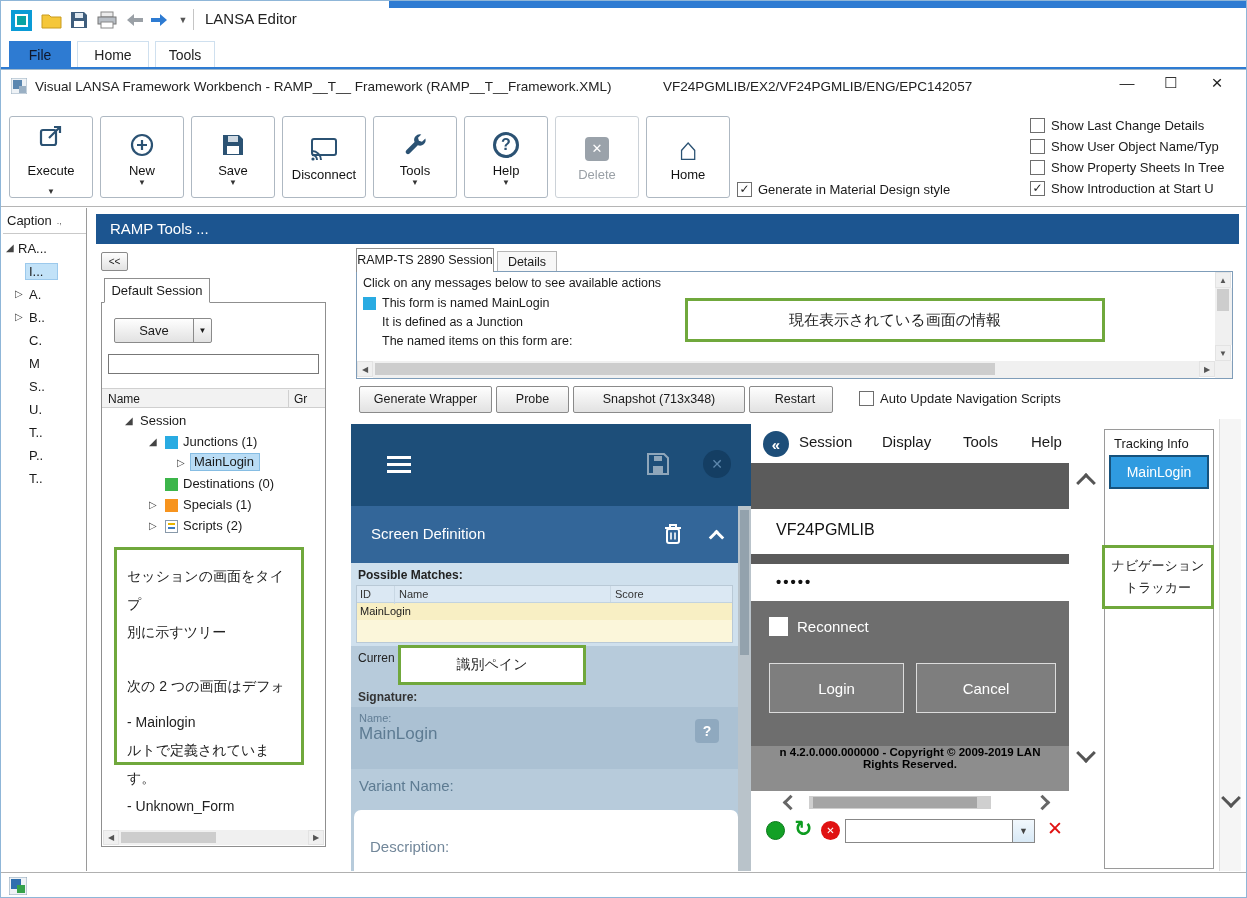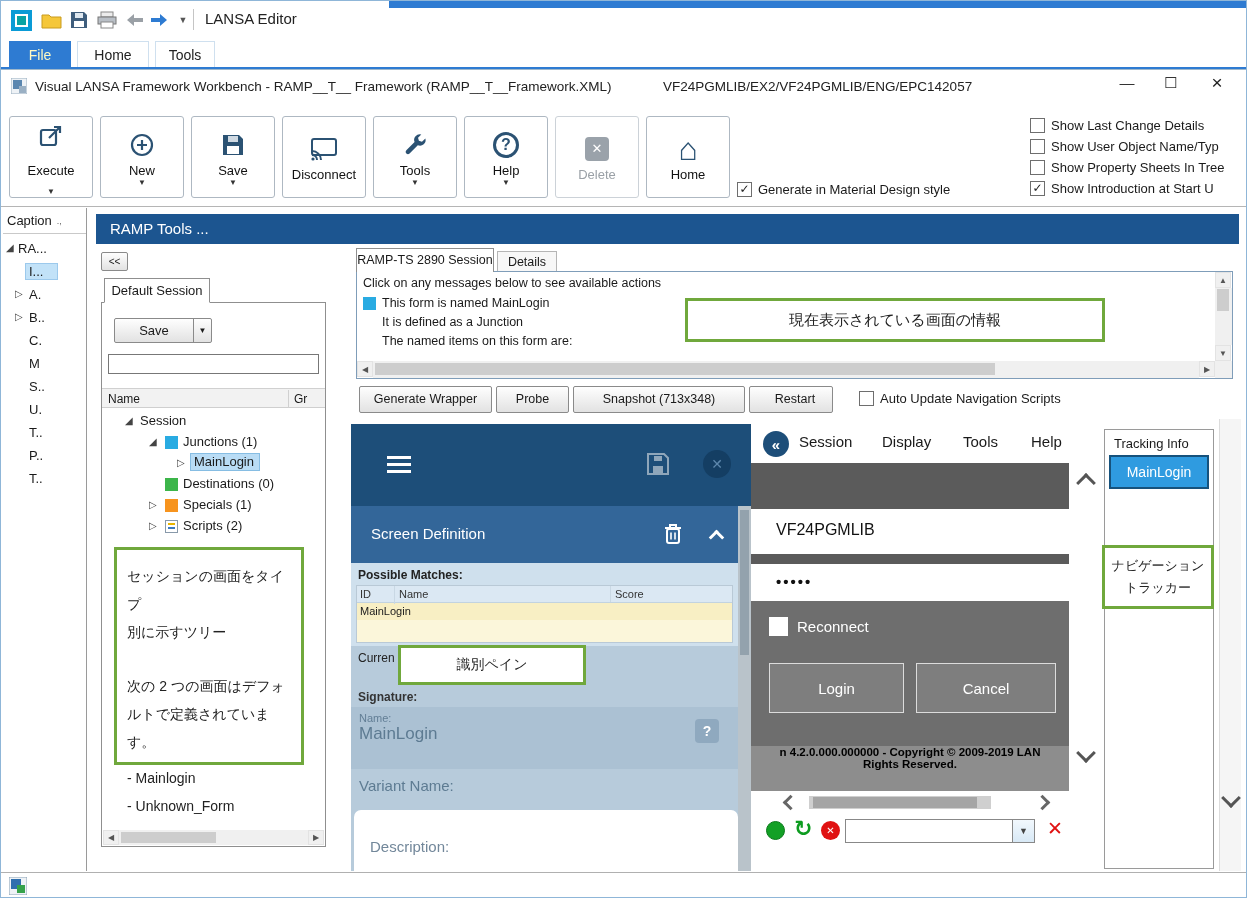--- a/index.html
+++ b/index.html
@@ -8,21 +8,21 @@
   .screen { position:relative; width:1247px; height:898px; background:#fff; overflow:hidden;
             border:1px solid #8fb6d8; color:#1a1a1a; }
   .abs { position:absolute; }
 
   
   .qa-ic { position:absolute; top:7px; width:24px; height:24px; display:flex; align-items:center; justify-content:center; }
 
   
   .rtab { position:absolute; top:3px; height:27px; line-height:26px; text-align:center; font-size:14px;
           background:#fff; border:1px solid #cfe0ef; border-bottom:none; color:#222; cursor:default; }
-  .rtab.active { background:#2e7bd2; color:#fef9c3; border-color:#2e7bd2; }
+  .rtab.active { background:#2e7bd2; color:#0f172a; border-color:#2e7bd2; }
 
   
   .tb-btn { position:absolute; top:14px; width:84px; height:82px; background:#fff; border:1px solid #aeb8c2;
             border-radius:3px; display:flex; flex-direction:column; align-items:center; justify-content:center; gap:2px; }
   .tb-btn .ic { height:32px; display:flex; align-items:center; justify-content:center; }
   .tb-btn .lbl { font-size:13px; color:#111; }
   .tb-btn .car { font-size:8px; color:#333; line-height:6px; }
   .tb-btn.disabled { border-color:#ccd2d8; }
   .tb-btn.disabled .lbl { color:#9aa0a6; }
   .circle-q { width:26px; height:26px; border:3px solid #2b5273; border-radius:50%; color:#2b5273;
@@ -330,22 +330,22 @@
     <div class="st-row" style="top:213px;">
       <span class="tarrow" style="left:46px;">▷</span>
       <span class="script-ic" style="left:62px;"></span>
       <span class="tlbl" style="left:80px;">Scripts (2)</span>
     </div>
 
     <div class="gbox" style="left:12px;top:244px;width:190px;height:218px;padding:12px 10px;font-size:14px;line-height:28px;">
       <div>セッションの画面をタイプ</div>
       <div>別に示すツリー</div>
       <div style="margin-top:26px;">次の 2 つの画面はデフォ</div>
+      <div style="margin-top:8px;">- Mainlogin</div>
       <div>ルトで定義されています。</div>
-      <div style="margin-top:8px;">- Mainlogin</div>
       <div>- Unknown_Form</div>
     </div>
 
     <div style="position:absolute;left:1px;bottom:1px;width:221px;height:15px;display:flex;">
       <span class="sb-btn">◀</span>
       <span class="sb-track">
           <span class="sb-thumb" style="left:2px;top:2px;width:95px;height:11px;"></span>
         </span>
       <span class="sb-btn">▶</span>
     </div>

